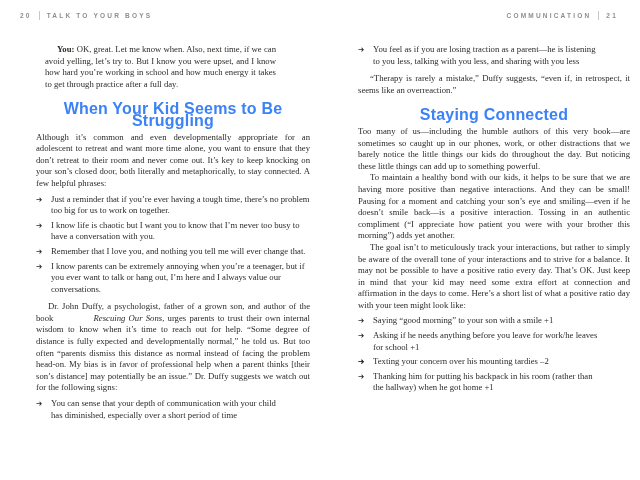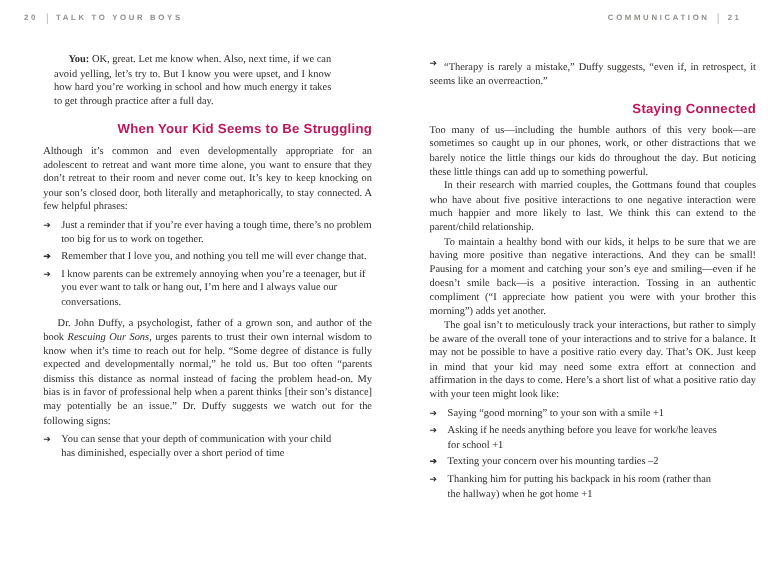--- a/index.html
+++ b/index.html
@@ -43,46 +43,46 @@
   .col.left-col  { left: 36px; }
   .col.right-col { left: 358px; width: 272px; }
   p { margin: 0; }
   p.indent { text-indent: 12px; }
   .dialogue {
     margin: 0 34px 13px 9px;
     text-indent: 12px;
   }
   h2 {
     font-family: "Liberation Sans", "DejaVu Sans", sans-serif;
-    font-size: 11px;
+    font-size: 16px;
     font-weight: bold;
     letter-spacing: 0.2px;
-    color: #be185d;
+    color: #3b82f6;
     margin: 13px 0 5px 0;
-    text-align: right;
+    text-align: center;
   }
   ul.arrows {
     list-style: none;
     margin: 4px 0 6px 0;
     padding: 0;
   }
   ul.arrows li {
     position: relative;
     padding-left: 15px;
     margin-bottom: 3px;
     text-align: left;
   }
   ul.arrows.narrow li { padding-right: 30px; }
   .arr {
     position: absolute; left: 0; top: 0;
     font-family: "DejaVu Sans", sans-serif;
     font-size: 7.5px;
     color: #2e2b29;
   }
-  em { font-style: italic; }
+  em { font-style: italic; margin-left: 37px; }
   strong { font-weight: bold; }
 </style>
 </head>
 <body>
 
 <div class="spread">
 
   <header class="ph left">
     <span>20</span>
     <span class="sep"></span>
@@ -98,44 +98,43 @@
   <div class="col left-col">
     <p class="dialogue"><strong>You:</strong>
       <span>OK, great. Let me know when. Also, next time, if we can avoid yelling, let’s try to. But I know you were upset, and I know how hard you’re working in school and how much energy it takes to get through practice after a full day.</span></p>
 
     <h2>When Your Kid Seems to Be Struggling</h2>
 
     <p>Although it’s common and even developmentally appropriate for an adolescent to retreat and want more time alone, you want to ensure that they don’t retreat to their room and never come out. It’s key to keep knocking on your son’s closed door, both literally and metaphorically, to stay connected. A few helpful phrases:</p>
 
     <ul class="arrows">
       <li><span class="arr">➔</span><span>Just a reminder that if you’re ever having a tough time, there’s no problem too big for us to work on together.</span></li>
-      <li><span class="arr">➔</span></li>
+      <li><span class="arr">➔</span><span>I know life is chaotic but I want you to know that I’m never too busy to have a conversation with you.</span></li>
       <li><span class="arr">➔</span><span>Remember that I love you, and nothing you tell me will ever change that.</span></li>
       <li><span class="arr">➔</span><span>I know parents can be extremely annoying when you’re a teenager, but if you ever want to talk or hang out, I’m here and I always value our conversations.</span></li>
     </ul>
 
 
     <p class="indent"><span>Dr. John Duffy, a psychologist, father of a grown son, and author of the book </span><em>Rescuing Our Sons</em><span>, urges parents to trust their own internal wisdom to know when it’s time to reach out for help. “Some degree of distance is fully expected and developmentally normal,” he told us. But too often “parents dismiss this distance as normal instead of facing the problem head-on. My bias is in favor of professional help when a parent thinks [their son’s distance] may potentially be an issue.” Dr. Duffy suggests we watch out for the following signs:</span></p>
 
     <ul class="arrows narrow">
       <li><span class="arr">➔</span><span>You can sense that your depth of communication with your child has diminished, especially over a short period of time</span></li>
     </ul>
   </div>
 
   <div class="col right-col">
     <ul class="arrows narrow" style="margin-top:0">
-      <li><span class="arr">➔</span></li>
+      <li><span class="arr">➔</span><span>You feel as if you are losing traction as a parent—he is listening to you less, talking with you less, and sharing with you less</span></li>
     </ul>
 
     <p class="indent">“Therapy is rarely a mistake,” Duffy suggests, “even if, in retrospect, it seems like an overreaction.”</p>
 
     <h2>Staying Connected</h2>
 
     <p>Too many of us—including the humble authors of this very book—are sometimes so caught up in our phones, work, or other distractions that we barely notice the little things our kids do throughout the day. But noticing these little things can add up to something powerful.</p>
-    <p class="indent">In their research with married couples, the Gottmans found that couples who have about five positive interactions to one negative interaction were much happier and more likely to last. We think this can extend to the parent/child relationship.</p>
     <p class="indent">To maintain a healthy bond with our kids, it helps to be sure that we are having more positive than negative interactions. And they can be small! Pausing for a moment and catching your son’s eye and smiling—even if he doesn’t smile back—is a positive interaction. Tossing in an authentic compliment (“I appreciate how patient you were with your brother this morning”) adds yet another.</p>
     <p class="indent">The goal isn’t to meticulously track your interactions, but rather to simply be aware of the overall tone of your interactions and to strive for a balance. It may not be possible to have a positive ratio every day. That’s OK. Just keep in mind that your kid may need some extra effort at connection and affirmation in the days to come. Here’s a short list of what a positive ratio day with your teen might look like:</p>
 
     <ul class="arrows narrow">
       <li><span class="arr">➔</span><span>Saying “good morning” to your son with a smile +1</span></li>
       <li><span class="arr">➔</span><span>Asking if he needs anything before you leave for work/he leaves for school +1</span></li>
       <li><span class="arr">➔</span></li>
       <li><span class="arr">➔</span><span>Texting your concern over his mounting tardies –2</span></li>
       <li><span class="arr">➔</span><span>Thanking him for putting his backpack in his room (rather than the hallway) when he got home +1</span></li>
     </ul>

